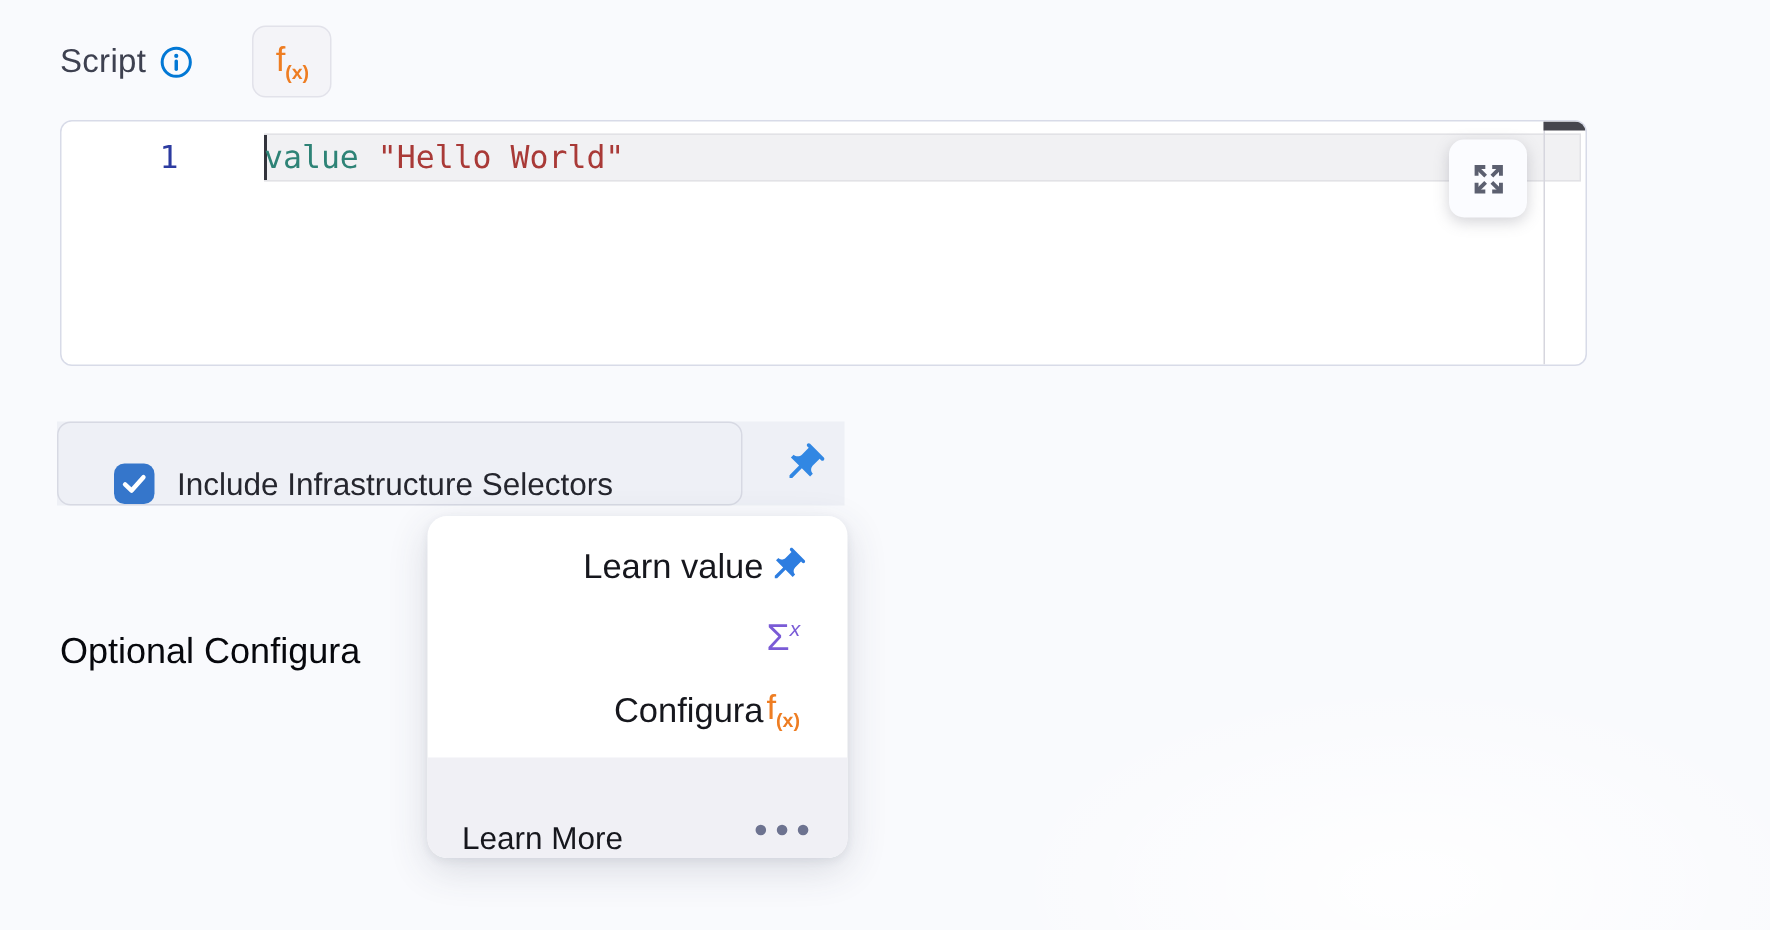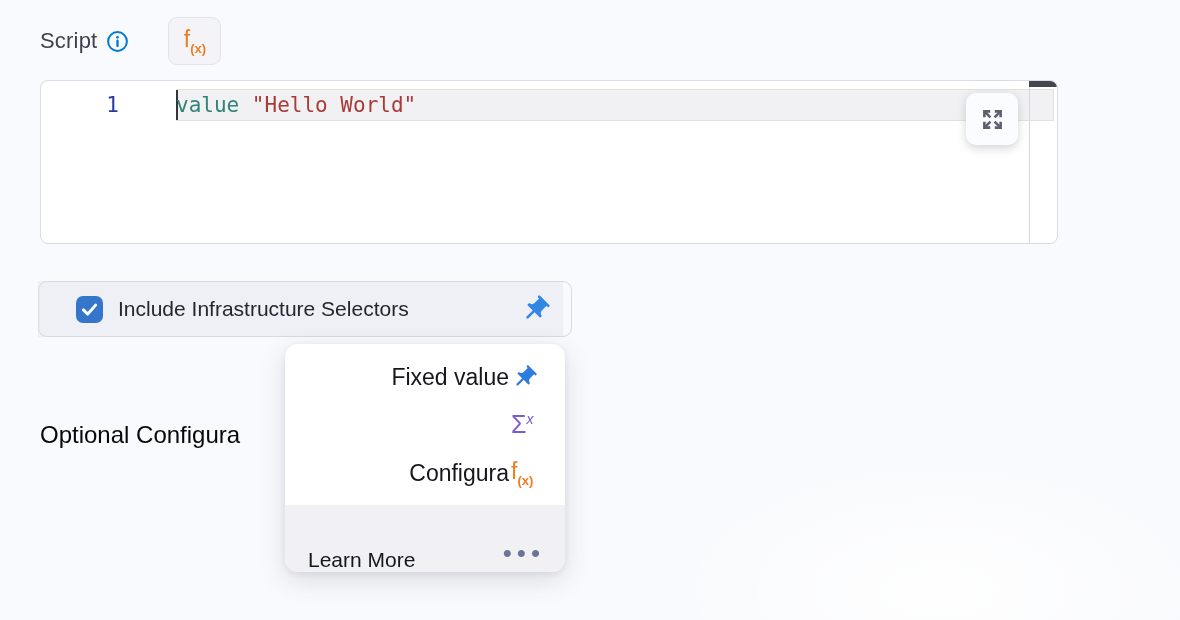--- a/index.html
+++ b/index.html
@@ -88,24 +88,24 @@
   }
 
   
   .checkbox-row {
     position: absolute; left: 38px; top: 281px;
     width: 525px; height: 56px;
     background: #eef0f6;
   }
   .checkbox-panel {
     position: absolute; left: 0; top: 0;
-    width: 534px; height: 56px;
+    width: 457px; height: 56px;
     border: 1px solid #d7d9e3;
     border-radius: 9px;
-    display: flex; align-items: center;
+    display: flex; align-items: flex-end;
   }
   .checkbox {
     margin-left: 37px;
     width: 27px; height: 27px;
     background: #3576cb;
     border-radius: 7px;
     display: flex; align-items: center; justify-content: center;
     cursor: pointer; flex: none;
   }
   .checkbox-label {
@@ -226,21 +226,21 @@
       </svg>
     </span>
   </div>
 </div>
 
 <div class="section-title">Optional Configura</div>
 
 <div class="menu">
   <div class="menu-items">
     <div class="menu-item">
-      <span class="menu-item-label">Fixed value</span>
+      <span class="menu-item-label">Learn value</span>
       <span class="menu-item-icon">
         <svg viewBox="0 0 24 24" width="27" height="27">
           <g transform="rotate(45 12 12)">
             <path fill="#2d7de0" d="M16 9V4h1c.55 0 1-.45 1-1s-.45-1-1-1H7c-.55 0-1 .45-1 1s.45 1 1 1h1v5c0 1.66-1.34 3-3 3v2h5.97v7l1 1 1-1v-7H19v-2c-1.66 0-3-1.34-3-3z"></path>
           </g>
         </svg>
       </span>
     </div>
     <div class="menu-item">
       <span class="menu-item-icon">

